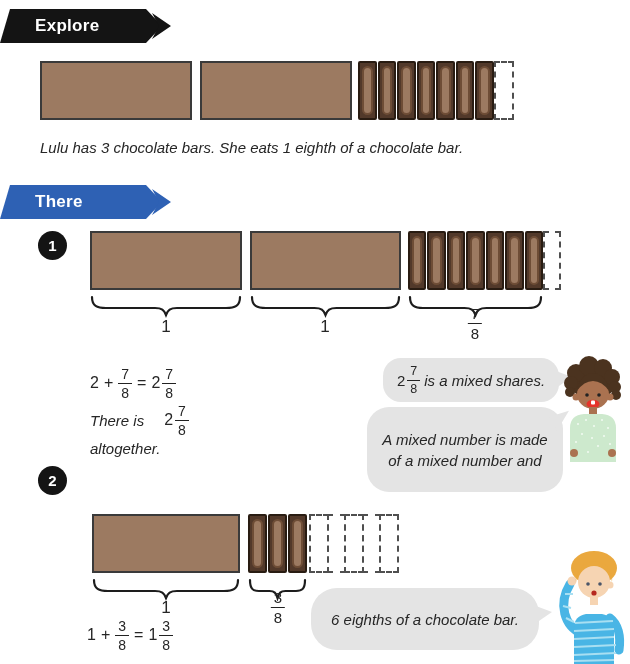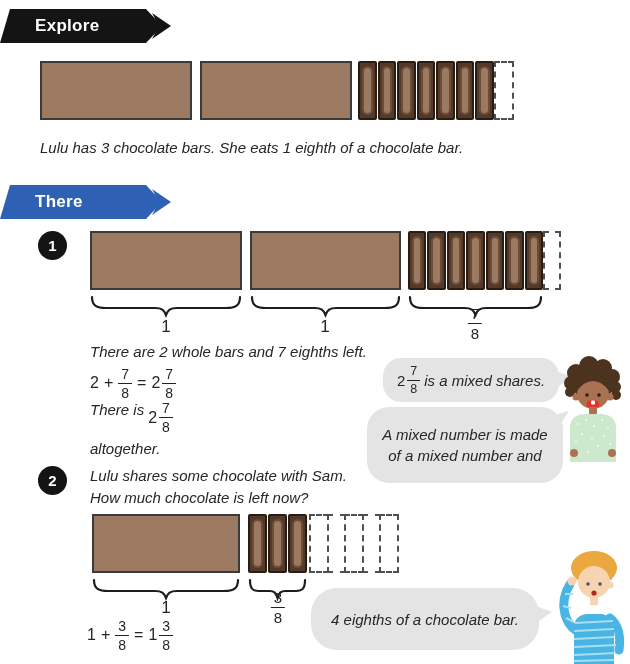--- a/index.html
+++ b/index.html
@@ -30,21 +30,21 @@
              color:#fff;font-weight:bold;font-size:15px;display:flex;align-items:center;
              justify-content:center;}
   .brace{position:absolute;}
   .brace-label{position:absolute;font-size:17px;transform:translateX(-50%);}
   .frac{display:inline-flex;flex-direction:column;align-items:center;line-height:1;
         font-style:normal;font-size:14px;}
   .frac .num{padding:0 3px 2px 3px;border-bottom:1.6px solid #222;}
   .frac .den{padding-top:2px;}
   .eq{position:absolute;display:flex;align-items:center;gap:5px;font-size:16px;font-style:normal;}
   .mixed{display:inline-flex;align-items:center;gap:2px;}
-  .stmt{position:absolute;display:flex;align-items:flex-start;gap:4px;font-style:italic;font-size:15px;}
+  .stmt{position:absolute;display:flex;align-items:center;gap:20px;font-style:italic;font-size:15px;}
 
   
   .bubble{position:absolute;background:#e4e4e4;border-radius:22px;display:flex;
           flex-direction:column;align-items:center;justify-content:center;
           font-style:italic;font-size:15px;text-align:center;line-height:21px;box-sizing:border-box;}
   .bubble .row{display:flex;align-items:center;gap:4px;}
   .tail-r{position:absolute;right:-13px;top:13px;width:0;height:0;
           border-left:16px solid #e4e4e4;border-top:6px solid transparent;
           border-bottom:11px solid transparent;}
   .tail-tr{position:absolute;right:-9px;top:4px;width:0;height:0;
@@ -115,21 +115,20 @@
     <path d="M2,3 C2,12 7,14 15,14 L56.5,14 C63.5,14 65.5,16 67.5,21 C69.5,16 71.5,14 78.5,14 L120,14 C128,14 133,12 133,3" fill="none" stroke="#1d1d1d" stroke-width="2.2" stroke-linecap="round"></path>
   </svg>
 
   <span class="brace-label" style="left:166px;top:317px;">1</span>
   <span class="brace-label" style="left:325px;top:317px;">1</span>
   <span class="brace-label frac" style="left:475px;top:306px;font-size:15px;">
     <span class="num">7</span>
     <span class="den">8</span>
   </span>
 
-  <div class="qtext" style="left:90px;top:341px;">There are 2 whole bars and 7 eighths left.</div>
 
   <div class="eq" style="left:90px;top:364px;height:38px;">
     <span>2</span>
     <span>+</span>
     <span class="frac">
       <span class="num">7</span>
       <span class="den">8</span>
     </span>
     <span>=</span>
     <span class="mixed">
@@ -160,21 +159,21 @@
         <span class="frac" style="font-size:12.5px;">
           <span class="num">7</span>
           <span class="den">8</span>
         </span>
       </span>
       <span>is a mixed shares.</span>
     </div>
     <span class="tail-r"></span>
   </div>
 
-  <div class="bubble" style="left:367px;top:407px;width:196px;height:76px;">
+  <div class="bubble" style="left:367px;top:407px;width:196px;height:85px;">
     <div>A mixed number is made</div>
     <div>of a mixed number and</div>
     <span class="tail-tr"></span>
   </div>
 
   <svg class="char" style="left:558px;top:354px;" width="70" height="108" viewBox="0 0 70 108">
     <g fill="#4b331f">
       <ellipse cx="35" cy="27" rx="24" ry="18"></ellipse>
       <circle cx="18" cy="19" r="9"></circle>
         <circle cx="31" cy="12" r="10"></circle>
@@ -207,24 +206,20 @@
       <circle cx="34" cy="84" r="1"></circle>
         <circle cx="46" cy="82" r="1"></circle>
         <circle cx="18" cy="88" r="1"></circle>
       <circle cx="40" cy="92" r="1"></circle>
         <circle cx="52" cy="90" r="1"></circle>
         <circle cx="30" cy="98" r="1"></circle>
     </g>
   </svg>
 
   <div class="num-badge" style="left:38px;top:466px;">2</div>
-  <div class="qtext" style="left:90px;top:465px;line-height:21.5px;">
-    <div>Lulu shares some chocolate with Sam.</div>
-    <div>How much chocolate is left now?</div>
-  </div>
 
   <div class="whole-bar" style="left:92px;top:514px;width:148px;height:59px;"></div>
   <div class="pieces" style="left:248px;top:514px;width:59px;height:59px;">
     <div class="choco-piece"></div>
     <div class="choco-piece"></div>
     <div class="choco-piece"></div>
   </div>
   <div class="dash-group" style="left:309px;top:514px;width:90px;height:59px;">
     <div class="dash-cell"></div>
     <div class="dash-cell"></div>
@@ -257,21 +252,21 @@
     <span class="mixed">
       <span>1</span>
       <span class="frac">
         <span class="num">3</span>
         <span class="den">8</span>
       </span>
     </span>
   </div>
 
   <div class="bubble" style="left:311px;top:588px;width:228px;height:62px;border-radius:26px;">
-    <div>4 eighths of a chocolate bar.</div>
+    <div>6 eighths of a chocolate bar.</div>
     <span class="tail-r" style="top:18px;"></span>
   </div>
 
   <svg class="char" style="left:546px;top:540px;" width="84" height="124" viewBox="0 0 84 124">
     <path d="M36,94 C18,86 12,64 24,44" fill="none" stroke="#49b5e5" stroke-width="9" stroke-linecap="round"></path>
     <path d="M20,78 l8,4 M17,66 l8,2 M19,54 l8,0" stroke="#a8dff2" stroke-width="2" fill="none"></path>
     <circle cx="26" cy="41" r="4.5" fill="#f5d3b3"></circle>
     <ellipse cx="48" cy="28" rx="23" ry="17" fill="#eaa83e"></ellipse>
     <ellipse cx="48" cy="42" rx="16" ry="16" fill="#f6d4b2"></ellipse>
     <path d="M30,42 C28,16 70,14 66,42 C64,26 58,21 46,21 C36,21 31,30 30,42 Z" fill="#eaa83e"></path>

